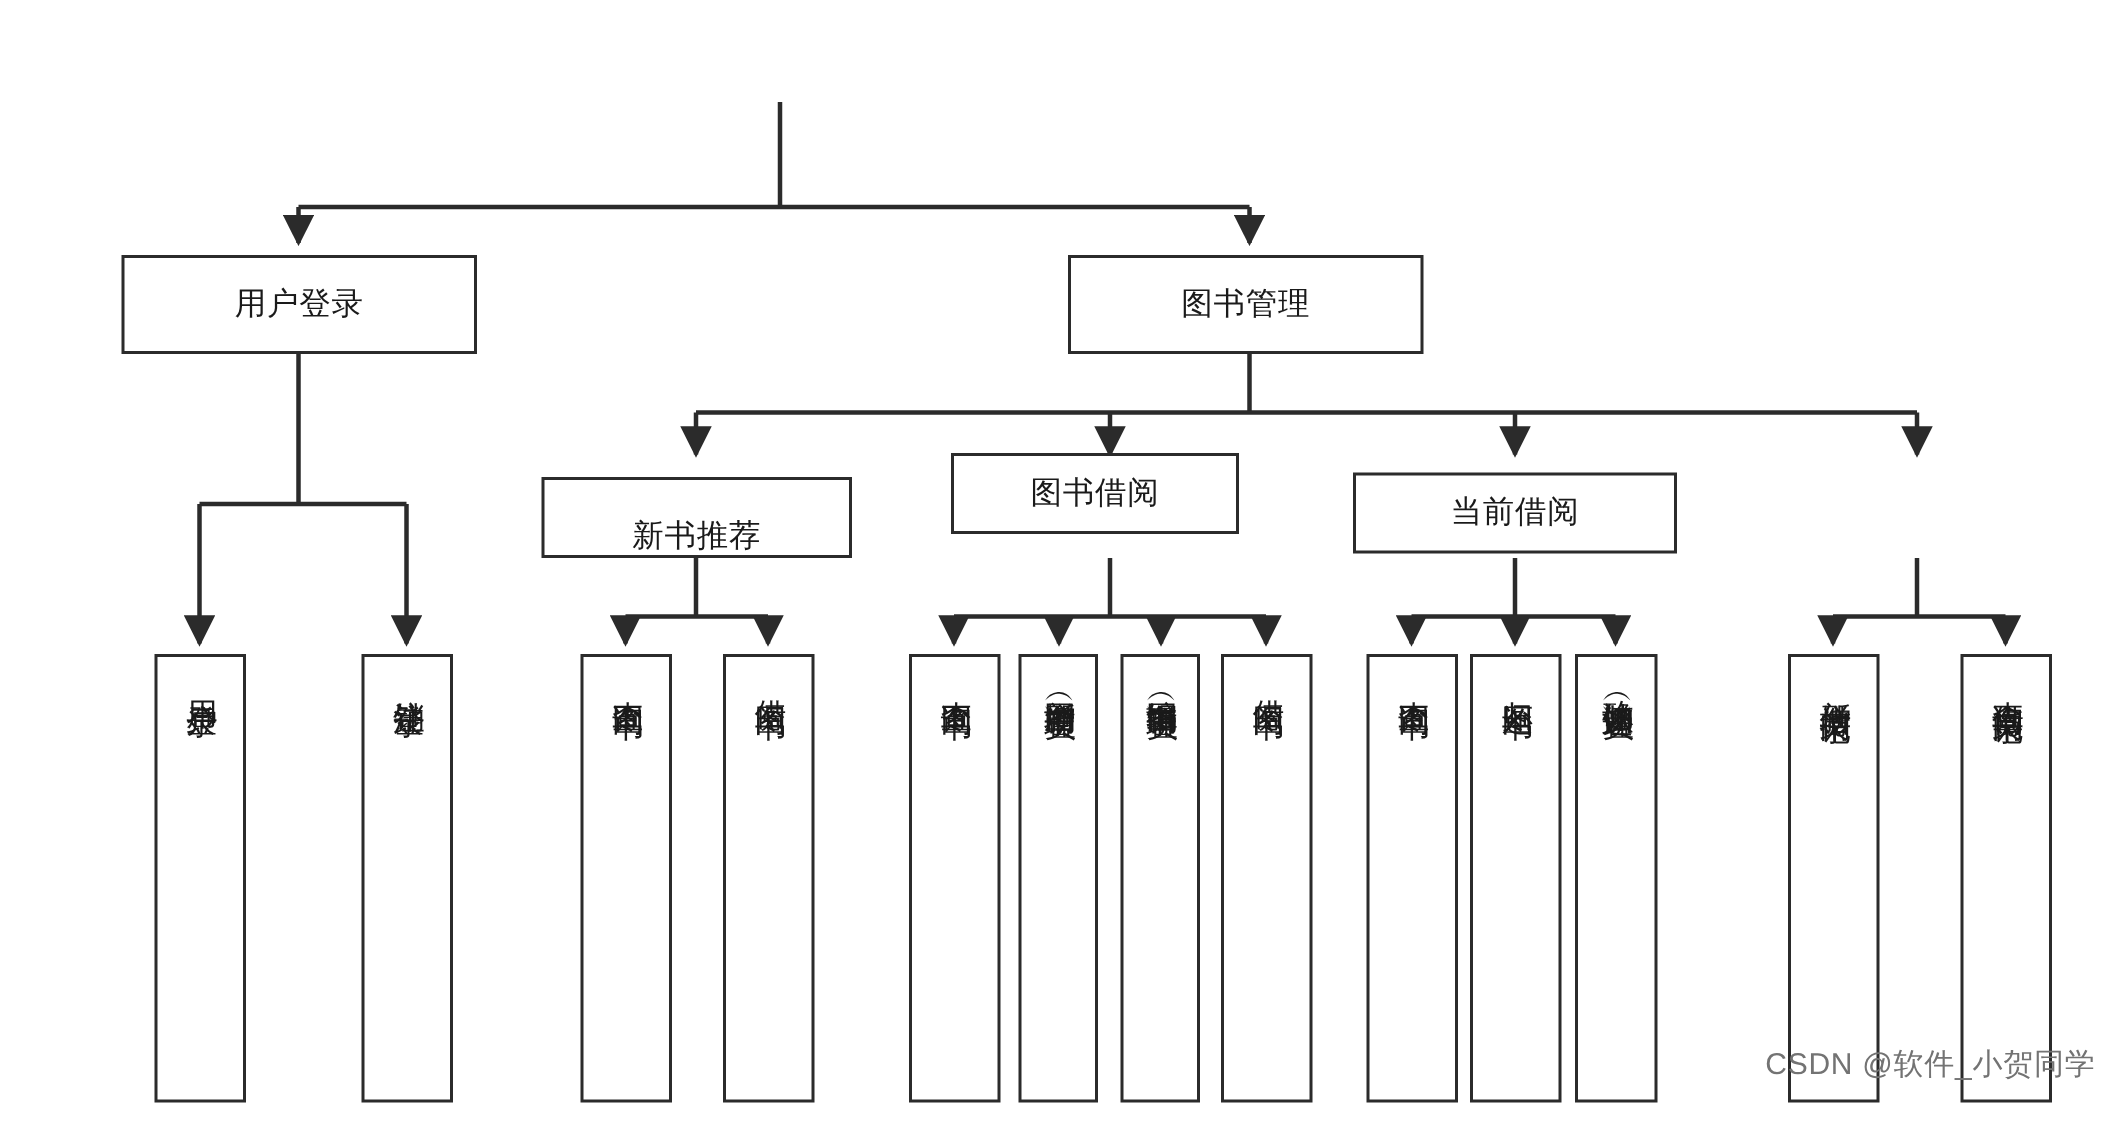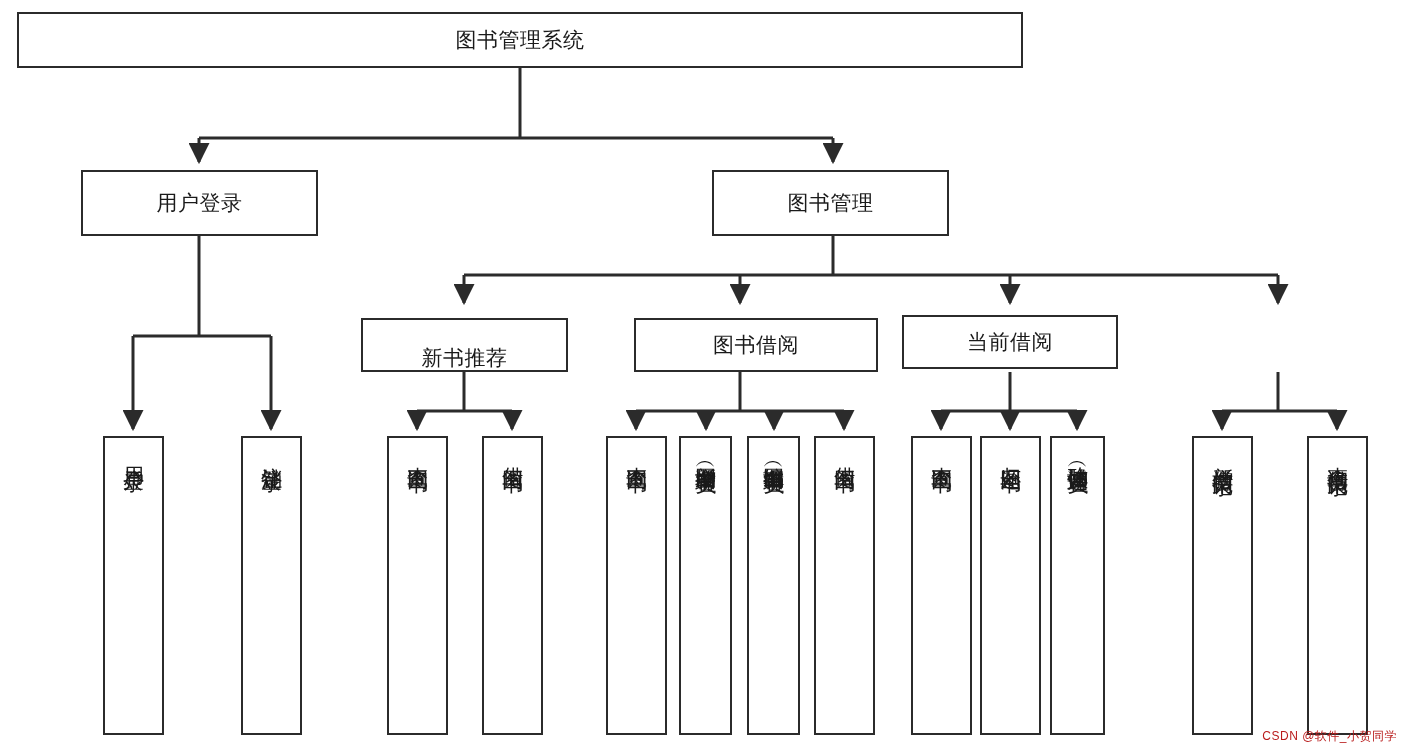--- a/index.html
+++ b/index.html
@@ -56,23 +56,23 @@
     position: absolute;
     left: 0;
     top: 0;
     width: 1405px;
     height: 747px;
     pointer-events: none;
   }
   .watermark {
     position: absolute;
     right: 8px;
-    bottom: 2px;
-    font-size: 12px;
-    color: #b91c1c;
+    bottom: 24px;
+    font-size: 20px;
+    color: #737373;
     white-space: nowrap;
     letter-spacing: 0.5px;
   }
 </style>
 </head>
 <body>
 
 <div id="canvas">
 
   <svg id="edges" viewBox="0 0 1405 747">
@@ -118,35 +118,32 @@
       <path d="M 1010 411 L 1010 429" marker-end="url(#arrow)"></path>
       <path d="M 1077 411 L 1077 429" marker-end="url(#arrow)"></path>
 
       <path d="M 1278 372 L 1278 411"></path>
       <path d="M 1222 411 L 1337 411"></path>
       <path d="M 1222 411 L 1222 429" marker-end="url(#arrow)"></path>
       <path d="M 1337 411 L 1337 429" marker-end="url(#arrow)"></path>
     </g>
   </svg>
 
-  <div class="node" style="left:17px; top:12px; width:1006px; height:56px;">
-    <span class="node-label">图书管理系统</span>
-  </div>
 
   <div class="node" style="left:81px; top:170px; width:237px; height:66px;">
     <span class="node-label">用户登录</span>
   </div>
   <div class="node" style="left:712px; top:170px; width:237px; height:66px;">
     <span class="node-label">图书管理</span>
   </div>
 
   <div class="node" style="left:361px; top:318px; width:207px; height:54px;align-items:flex-end;">
     <span class="node-label">新书推荐</span>
   </div>
-  <div class="node" style="left:634px; top:318px; width:244px; height:54px;">
+  <div class="node" style="left:634px; top:302px; width:192px; height:54px;">
     <span class="node-label">图书借阅</span>
   </div>
   <div class="node" style="left:902px; top:315px; width:216px; height:54px;">
     <span class="node-label">当前借阅</span>
   </div>
 
   <div class="node vertical" style="left:103px; top:436px; width:61px; height:299px;">
     <span class="node-label">用户登录</span>
   </div>
   <div class="node vertical" style="left:241px; top:436px; width:61px; height:299px;">

